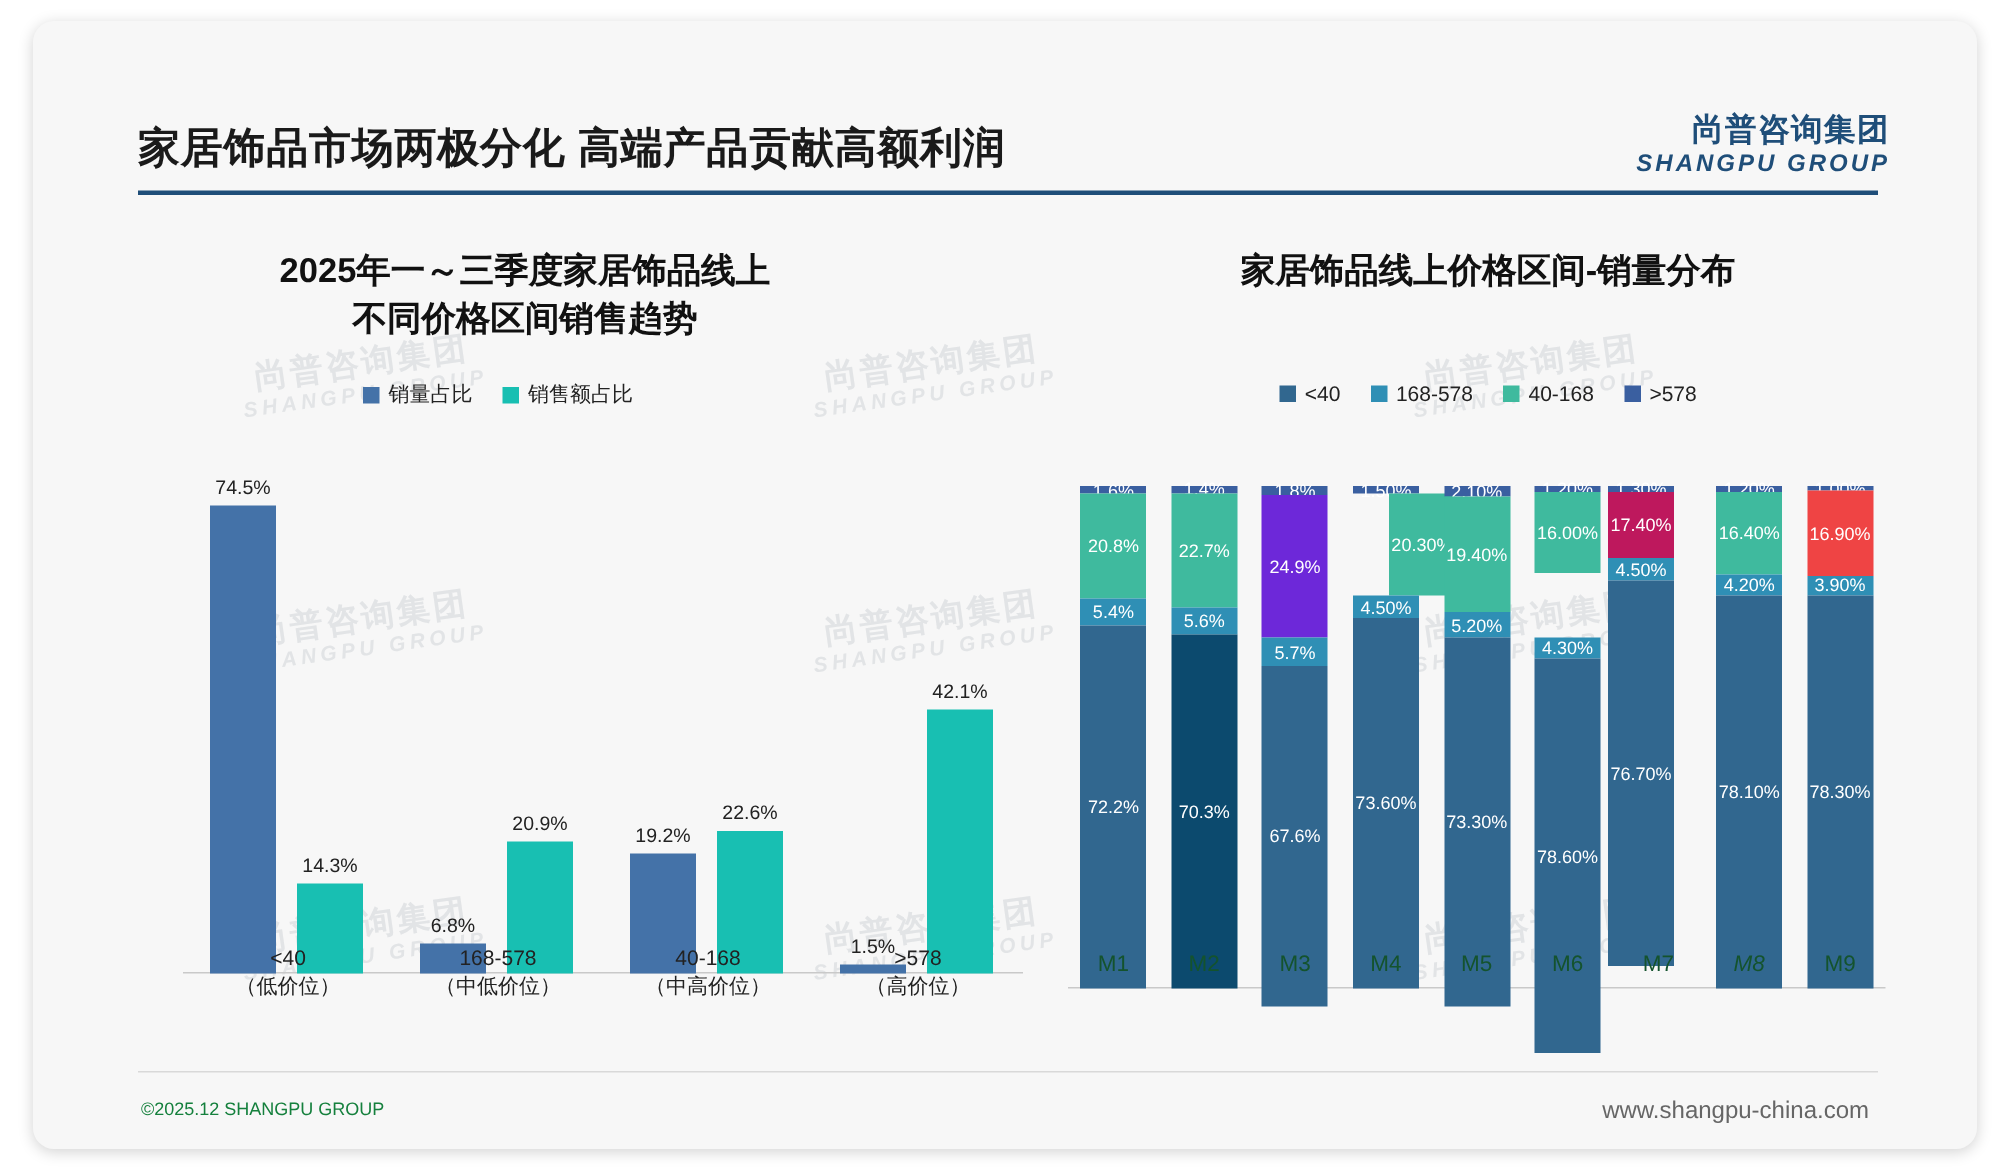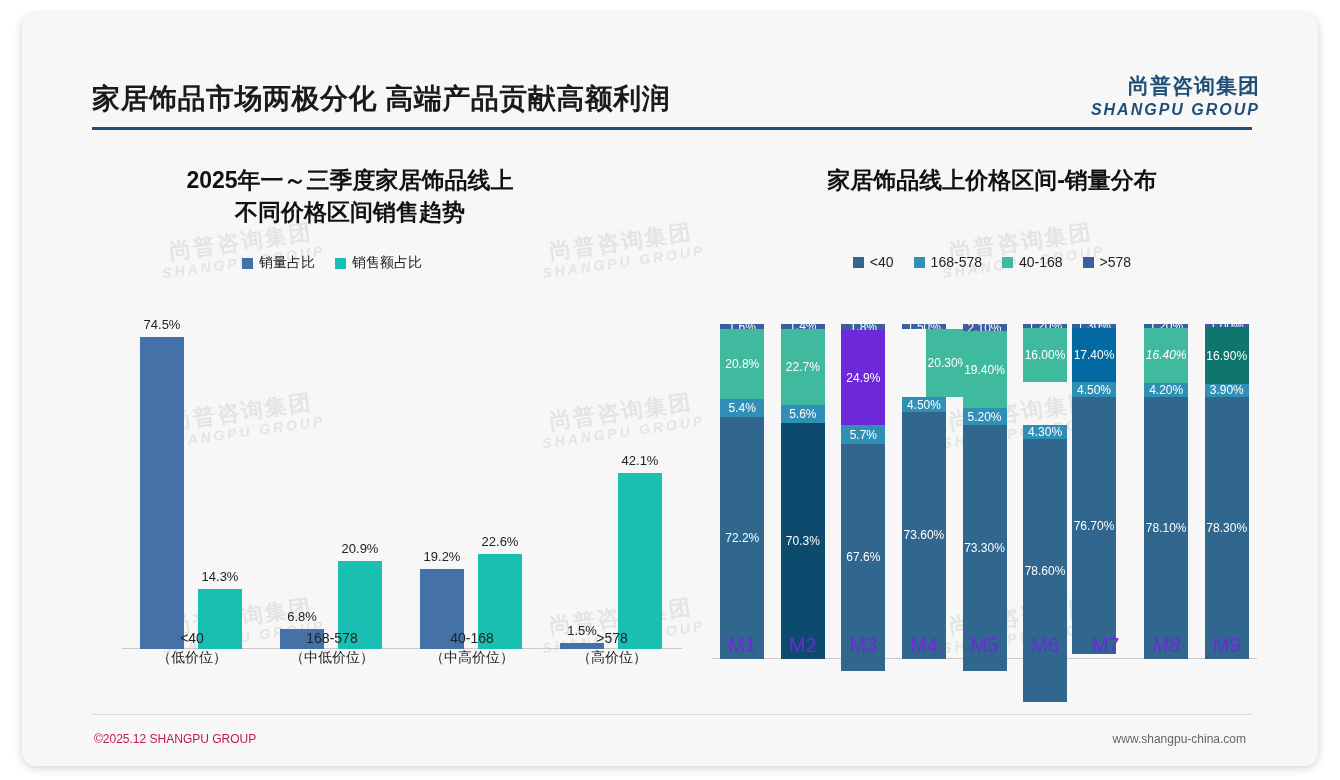--- a/index.html
+++ b/index.html
@@ -67,26 +67,26 @@
     position:absolute;text-align:center;font-size:14px;color:#222;line-height:19px;
   }
   
   .stack{position:absolute;bottom:0;width:44px;}
   .seg{position:relative;width:100%;}
   .seg span{
     position:absolute;left:0;top:50%;transform:translateY(-50%);
     width:100%;text-align:center;color:#fff;font-size:12px;white-space:nowrap;
   }
   .xlab{
-    position:absolute;text-align:center;font-size:20px;color:#6d28d9;width:60px;
+    position:absolute;text-align:center;font-size:15px;color:#14532d;width:60px;
   }
   
   .footrule{position:absolute;left:70px;top:700px;width:1160px;height:1px;background:#d9d9d9;}
-  .foot-left{position:absolute;left:72px;top:718px;font-size:12px;color:#be185d;}
-  .foot-right{position:absolute;right:72px;top:718px;font-size:12px;color:#666;}
+  .foot-left{position:absolute;left:72px;top:718px;font-size:12px;color:#15803d;}
+  .foot-right{position:absolute;right:72px;top:718px;font-size:16px;color:#666;}
 
   
   .wm{
     position:absolute;color:rgba(120,130,140,.16);
     font-weight:bold;text-align:center;pointer-events:none;
     line-height:1.15;
   }
   .wm .a{font-size:22px;letter-spacing:2px;}
   .wm .b{font-size:14px;letter-spacing:3px;font-style:italic;}
 </style>
@@ -303,51 +303,51 @@
         </div>
         <div class="seg" style="height: 263.31px; background: rgb(49, 103, 143);">
           <span>78.60%</span>
         </div>
       </div>
       <div class="xlab" style="left: 303.056px; top: 350px;">M6</div>
       <div class="stack" style="left: 360px; height: 335px;">
         <div class="seg" style="height: 4.355px; background: rgb(58, 95, 160);">
           <span>1.30%</span>
         </div>
-        <div class="seg" style="height: 54px; background: #0369a1;">
+        <div class="seg" style="height: 44px; background: #be185d;">
           <span>17.40%</span>
         </div>
         <div class="seg" style="height: 15.075px; background: rgb(47, 143, 181);">
           <span>4.50%</span>
         </div>
         <div class="seg" style="height: 256.945px; background: rgb(49, 103, 143);">
           <span>76.70%</span>
         </div>
       </div>
       <div class="xlab" style="left: 363.611px; top: 350px;">M7</div>
       <div class="stack" style="left: 432.167px; height: 335px;">
         <div class="seg" style="height: 4.02px; background: rgb(58, 95, 160);">
           <span>1.20%</span>
         </div>
-        <div class="seg" style="height: 54.94px; background: rgb(63, 186, 158); font-style: italic;">
+        <div class="seg" style="height: 54.94px; background: rgb(63, 186, 158);">
           <span>16.40%</span>
         </div>
         <div class="seg" style="height: 14.07px; background: rgb(47, 143, 181);">
           <span>4.20%</span>
         </div>
         <div class="seg" style="height: 261.635px; background: rgb(49, 103, 143);">
           <span>78.10%</span>
         </div>
       </div>
       <div class="xlab" style="left: 424.167px; top: 350px; font-style: italic;">M8</div>
       <div class="stack" style="left: 492.722px; height: 335px;">
         <div class="seg" style="height: 3.35px; background: rgb(58, 95, 160);">
           <span>1.00%</span>
         </div>
-        <div class="seg" style="height: 56.615px; background: #0f766e;">
+        <div class="seg" style="height: 56.615px; background: #ef4444;">
           <span>16.90%</span>
         </div>
         <div class="seg" style="height: 13.065px; background: rgb(47, 143, 181);">
           <span>3.90%</span>
         </div>
         <div class="seg" style="height: 262.305px; background: rgb(49, 103, 143);">
           <span>78.30%</span>
         </div>
       </div>
       <div class="xlab" style="left: 484.722px; top: 350px;">M9</div>

